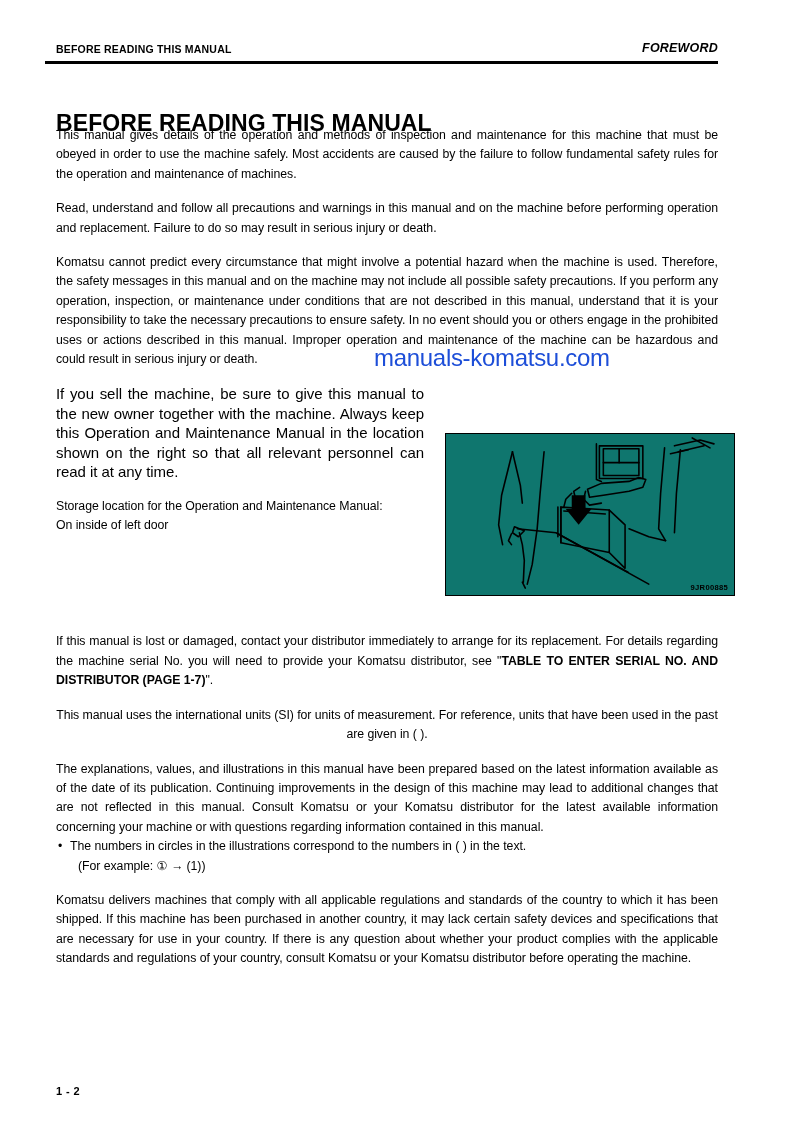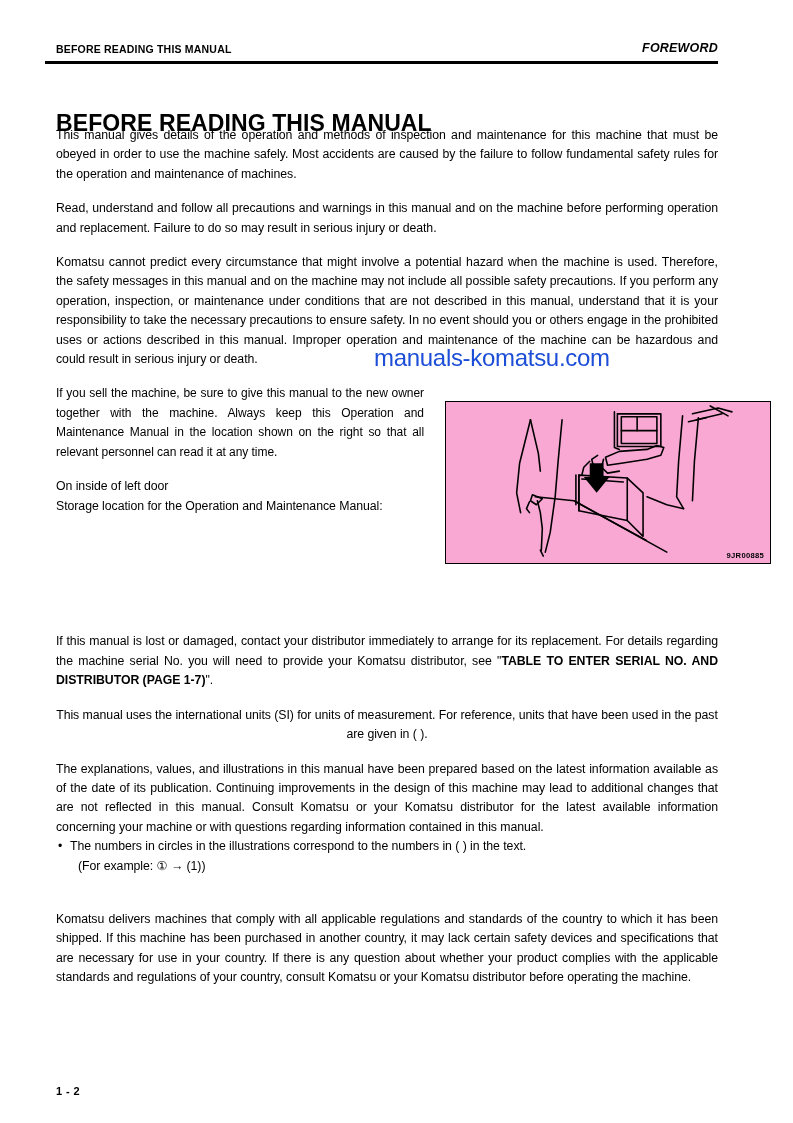--- a/index.html
+++ b/index.html
@@ -74,29 +74,29 @@
     margin: 0 0 15px 0;
     font-size: 12.3px;
     line-height: 19.4px;
     text-align: justify;
     text-justify: inter-word;
     letter-spacing: -0.05px;
   }
   p.para.tight {
     text-align: center;
   }
-  p.para:last-child { margin-bottom: 0; margin-top: 19px; }
+  p.para:last-child { margin-bottom: 0; }
   .bold {
     font-weight: bold;
   }
 
   
   .wrap-para {
     margin: 0 0 15px 0;
-    font-size: 12px;
+    font-size: 15px;
     line-height: 19.4px;
     text-align: justify;
     letter-spacing: -0.05px;
   }
   .figure-float {
     float: right;
     width: 276px;
     height: 166px;
     margin: 4px 0 6px 18px;
     shape-outside: margin-box;
@@ -132,25 +132,25 @@
     font-size: 12.3px;
     line-height: 19.4px;
     letter-spacing: -0.05px;
     padding-left: 22px;
   }
 
   
   .figure-box {
     position: absolute;
     left: 445px;
-    top: 401px;
-    width: 326px;
+    top: 433px;
+    width: 290px;
     height: 163px;
     border: 1.4px solid #000000;
-    background: #f9a8d4;
+    background: #0f766e;
     box-sizing: border-box;
   }
   .figure-box svg {
     display: block;
     width: 100%;
     height: 100%;
   }
   .figure-id {
     position: absolute;
     right: 6px;
@@ -202,22 +202,22 @@
 
     <p class="para">Read, understand and follow all precautions and warnings in this manual and on the machine before performing operation and replacement. Failure to do so may result in serious injury or death.</p>
 
     <p class="para">Komatsu cannot predict every circumstance that might involve a potential hazard when the machine is used. Therefore, the safety messages in this manual and on the machine may not include all possible safety precautions. If you perform any operation, inspection, or maintenance under conditions that are not described in this manual, understand that it is your responsibility to take the necessary precautions to ensure safety. In no event should you or others engage in the prohibited uses or actions described in this manual. Improper operation and maintenance of the machine can be hazardous and could result in serious injury or death.</p>
 
     <div class="figure-float"></div>
 
     <p class="wrap-para">If you sell the machine, be sure to give this manual to the new owner together with the machine. Always keep this Operation and Maintenance Manual in the location shown on the right so that all relevant personnel can read it at any time.</p>
 
     <div class="storage-block">
+      <div>Storage location for the Operation and Maintenance Manual:</div>
       <div>On inside of left door</div>
-      <div>Storage location for the Operation and Maintenance Manual:</div>
     </div>
 
     <div style="clear:both; height:72px;"></div>
 
     <p class="para"><span>If this manual is lost or damaged, contact your distributor immediately to arrange for its replacement. For details regarding the machine serial No. you will need to provide your Komatsu distributor, see "</span><span class="bold">TABLE TO ENTER SERIAL NO. AND DISTRIBUTOR (PAGE 1-7)</span><span>".</span></p>
 
     <p class="para tight">This manual uses the international units (SI) for units of measurement. For reference, units that have been used in the past are given in ( ).</p>
 
     <p class="para" style="margin-bottom:0;">The explanations, values, and illustrations in this manual have been prepared based on the latest information available as of the date of its publication. Continuing improvements in the design of this machine may lead to additional changes that are not reflected in this manual. Consult Komatsu or your Komatsu distributor for the latest available information concerning your machine or with questions regarding information contained in this manual.</p>
 

